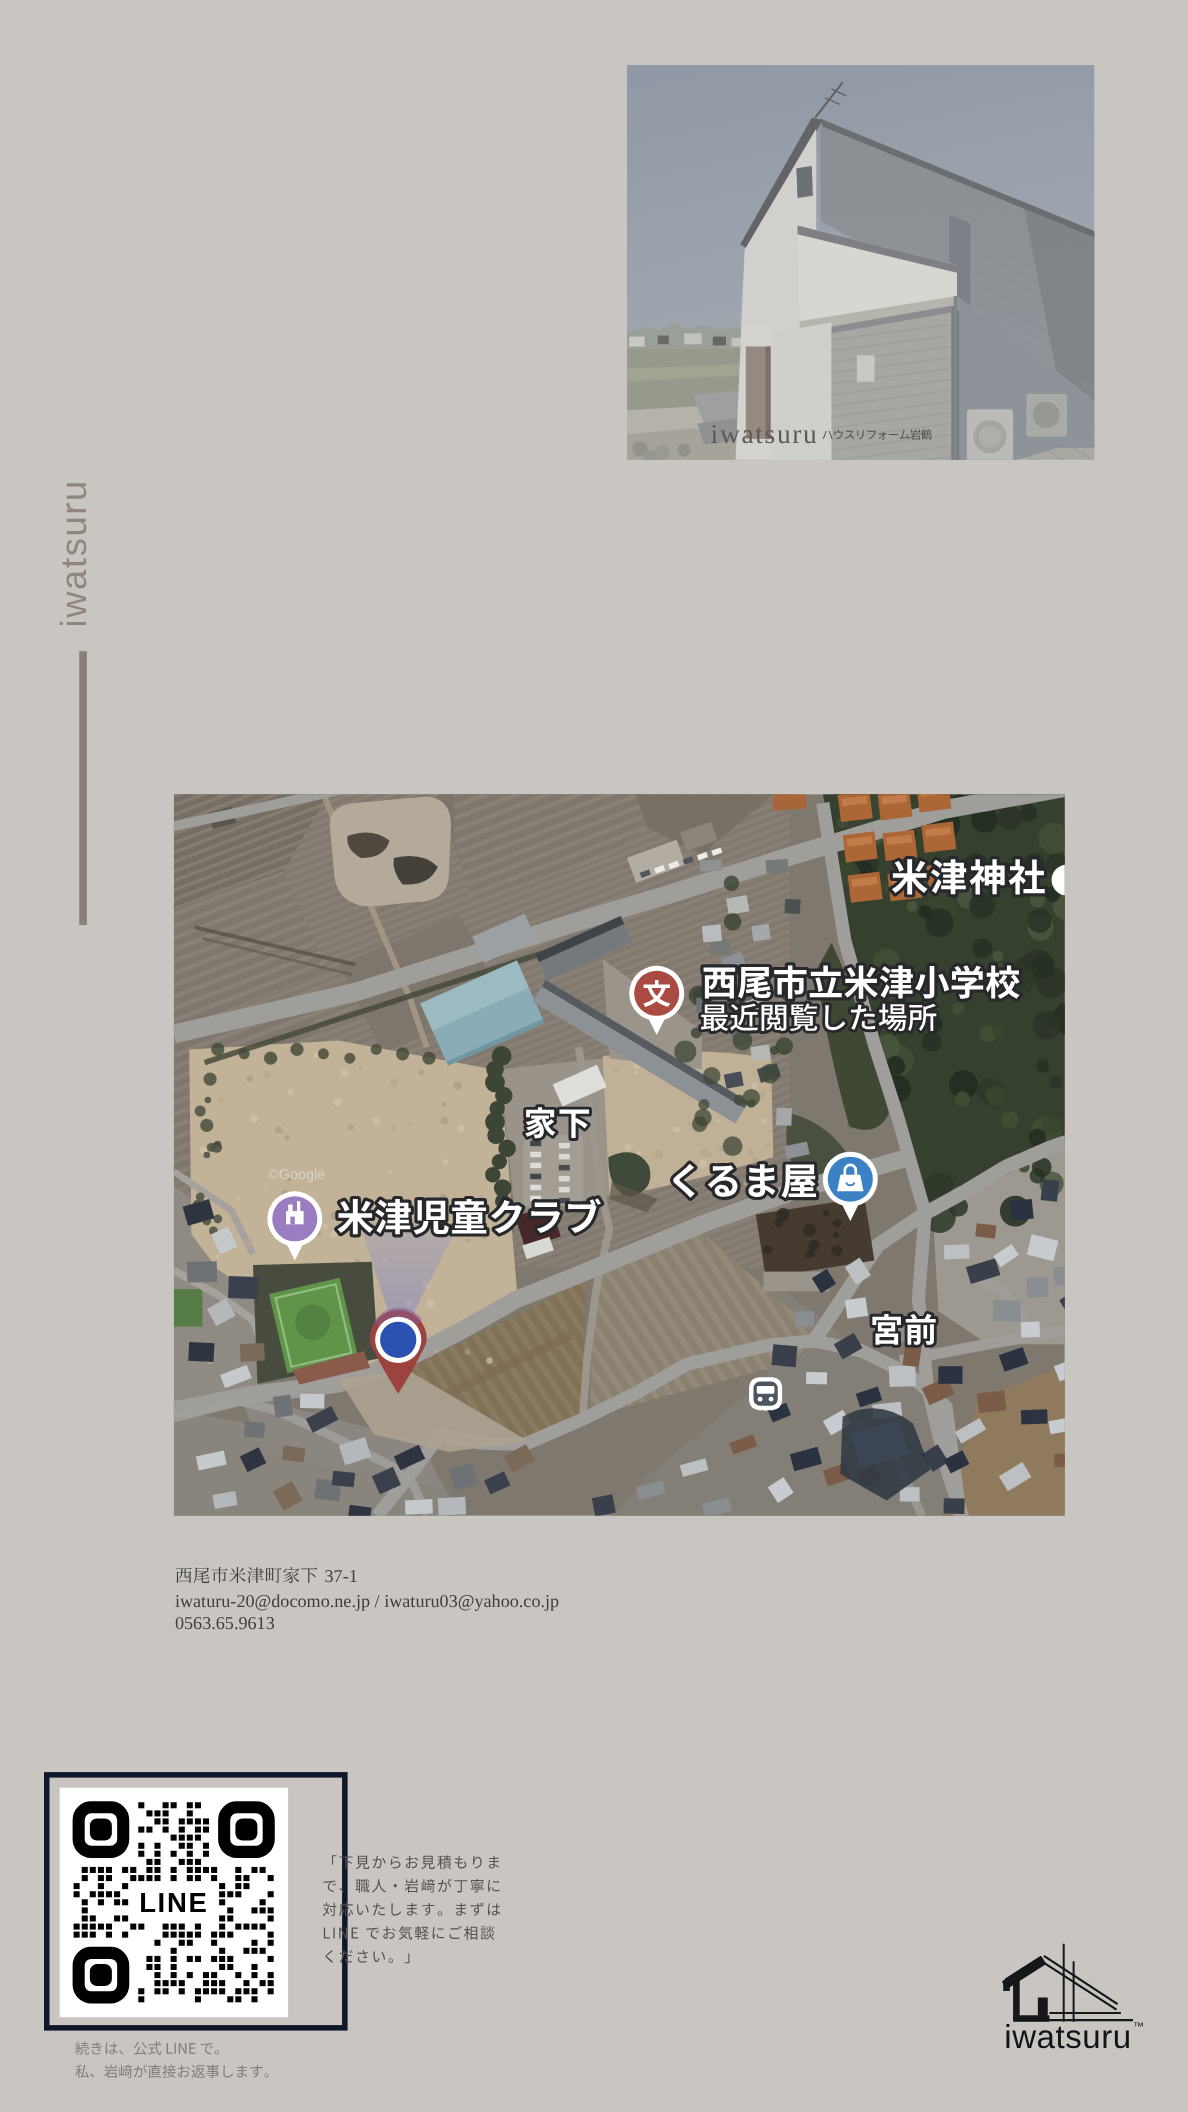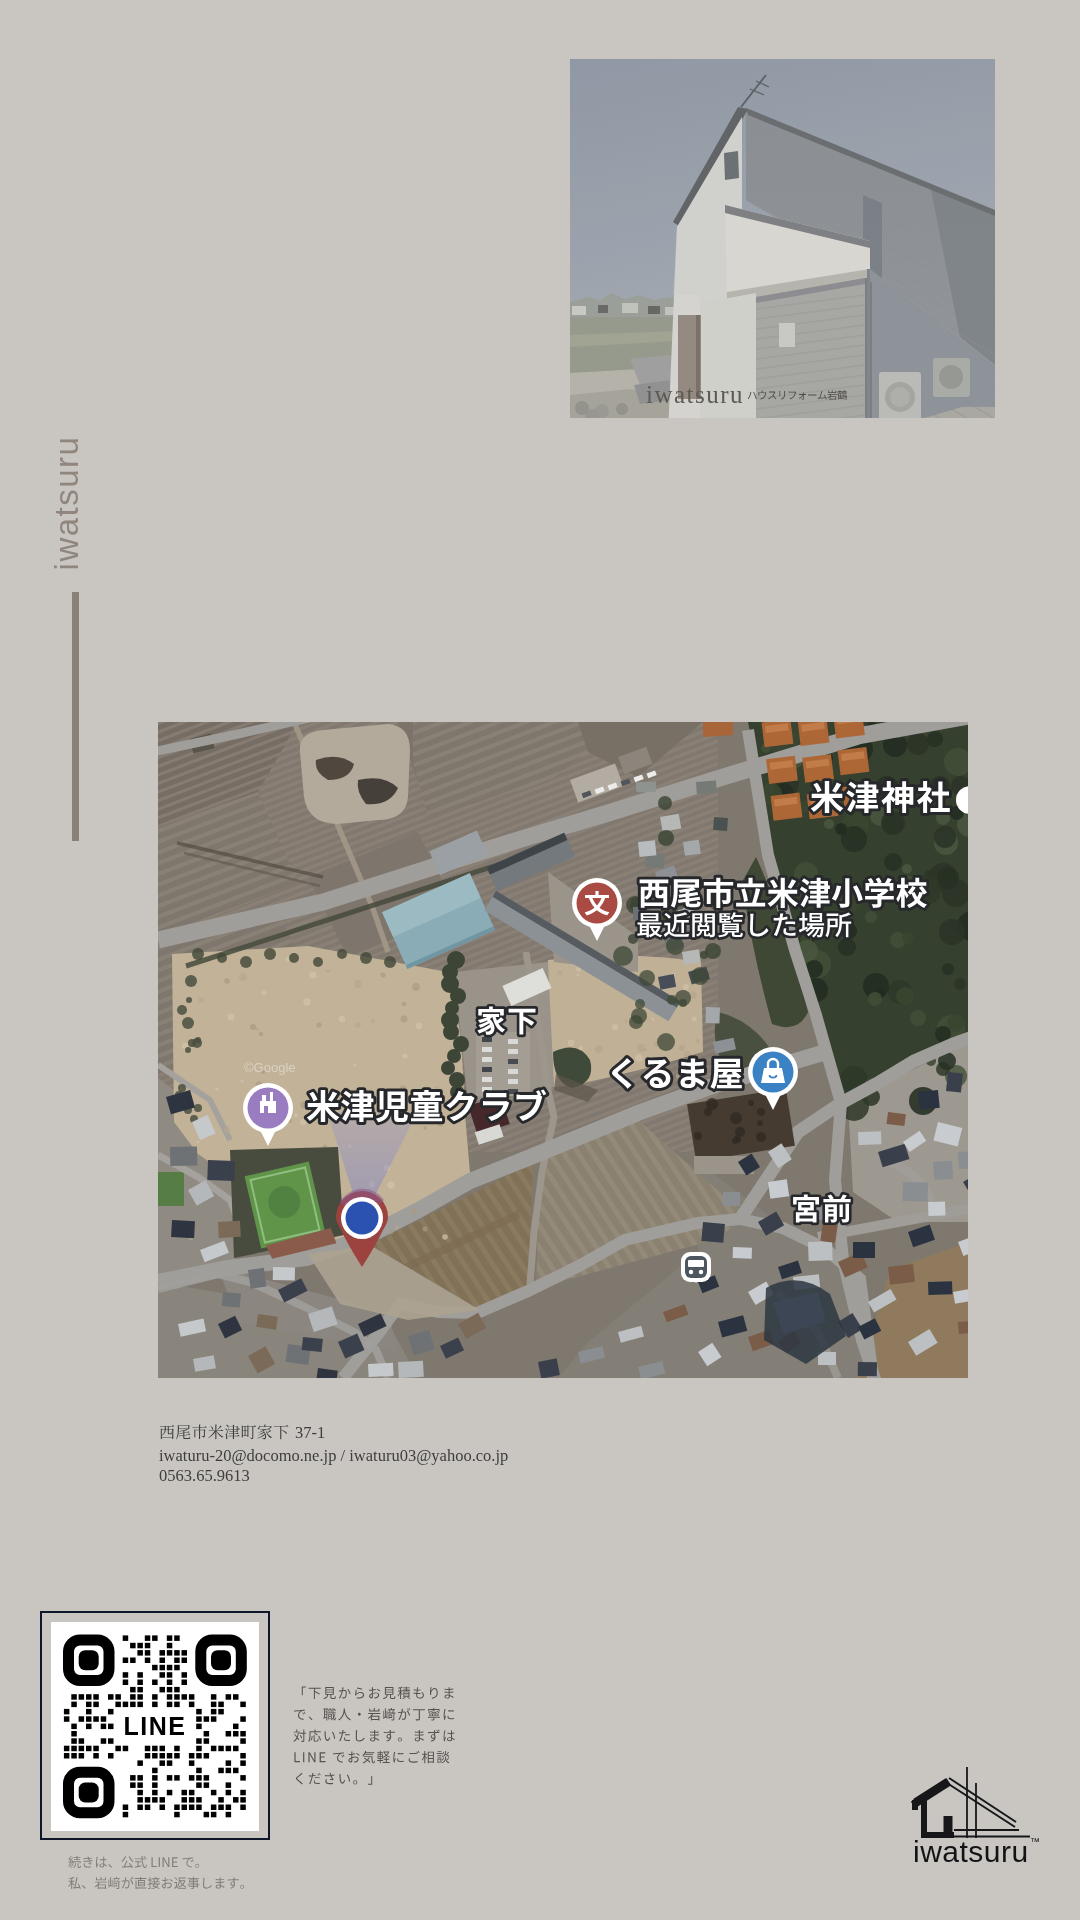--- a/index.html
+++ b/index.html
@@ -629,21 +629,21 @@
       <path d="M473 339.5 469 336C468.4 336.8 467.3 337.9 466.4 338.9C464.1 341.1 459.4 344.9 456.7 347C453.3 349.9 453.1 351.7 456.5 354.6C459.6 357.2 464.6 361.5 466.6 363.6C467.7 364.6 468.6 365.7 469.6 366.8L473.6 363.1C470.1 359.8 463.6 354.7 461.1 352.5C459.3 350.9 459.2 350.6 461 349C463.3 347.1 467.8 343.6 470 341.8C470.8 341.2 471.9 340.3 473 339.5Z M501.2 362C500.6 362.1 499.9 362.1 499.2 362.1C497.1 362.1 495.8 361.2 495.8 360C495.8 359.1 496.6 358.4 497.9 358.4C499.7 358.4 501 359.8 501.2 362ZM490 338.1 490.1 342.5C490.9 342.4 492 342.3 492.9 342.2C494.7 342.1 499.4 341.9 501.1 341.9C499.5 343.4 495.9 346.2 494 347.8C492 349.4 487.9 352.9 485.5 354.9L488.6 358.1C492.2 353.9 495.6 351.1 500.8 351.1C504.8 351.1 507.9 353.2 507.9 356.3C507.9 358.4 506.9 359.9 505.1 360.9C504.6 357.7 502.1 355.1 497.8 355.1C494.2 355.1 491.7 357.6 491.7 360.4C491.7 363.8 495.3 366 500 366C508.3 366 512.4 361.7 512.4 356.4C512.4 351.4 508 347.8 502.2 347.8C501.1 347.8 500.1 347.9 499 348.2C501.1 346.5 504.7 343.5 506.5 342.2C507.3 341.6 508.1 341.1 508.9 340.6L506.7 337.6C506.3 337.7 505.5 337.8 504.1 338C502.2 338.1 494.9 338.3 493.1 338.3C492.1 338.3 490.9 338.2 490 338.1Z M533.2 358.3 533.2 359.8C533.2 361.7 532 362.2 530.2 362.2C527.9 362.2 526.7 361.4 526.7 360.2C526.7 359 528 358.1 530.4 358.1C531.3 358.1 532.3 358.2 533.2 358.3ZM523 347 523.1 351C525.3 351.3 529.2 351.5 531.1 351.5H532.9L533 354.6C532.4 354.6 531.7 354.5 530.9 354.5C525.7 354.5 522.5 357 522.5 360.4C522.5 364 525.4 366.1 530.8 366.1C535.3 366.1 537.5 363.8 537.5 360.9L537.5 359.7C540.2 360.9 542.5 362.7 544.4 364.4L546.8 360.6C544.8 359 541.6 356.7 537.3 355.5L537.1 351.4C540.3 351.3 543 351.1 546 350.7V346.7C543.3 347.1 540.4 347.4 537 347.5V344C540.3 343.9 543.4 343.6 545.6 343.3L545.7 339.4C542.7 339.9 539.8 340.2 537.1 340.3L537.1 338.9C537.1 338 537.2 337.2 537.3 336.5H532.7C532.8 337.1 532.9 338.2 532.9 338.8V340.4H531.6C529.5 340.4 525.6 340.1 523.2 339.7L523.3 343.6C525.5 343.9 529.5 344.2 531.6 344.2H532.9L532.8 347.7H531.2C529.4 347.7 525.2 347.4 523 347Z M560.3 340H578V342.1H560.3ZM560.5 352.7 560.6 355.8 569.2 355.5V357.4H561.2V360.7H569.2V363H558.9V366.2H583.8V363H573.2V360.7H581.4V357.4H573.2V355.3L578.4 355.1C579 355.7 579.5 356.3 579.9 356.8L583.3 354.7C582.2 353.3 580 351.6 578 350.1H583.1V346.9H560.3V346.6V345.4H582.1V336.7H556.2V346.6C556.2 352 555.9 359.7 552.5 365C553.5 365.4 555.4 366.4 556.2 367.1C559.1 362.4 560 355.7 560.2 350.1H565.5C565 350.9 564.6 351.8 564 352.6ZM573.4 350.9 575.1 352.2 568.4 352.4 570 350.1H574.8Z" stroke="#26282c" stroke-width="5.8" stroke-linejoin="round" paint-order="stroke" fill="#ffffff"></path>
       <path d="M174.7 369.6C173.6 372.3 171.7 375.8 170.1 378.1L173.7 379.7C175.3 377.6 177.4 374.4 179.2 371.4ZM151.3 371.4C153.1 373.9 154.9 377.2 155.5 379.4L159.6 377.6C158.8 375.3 156.9 372.1 155 369.8ZM162.8 368.1V380.9H149.7V385H160C157.3 389.1 153 393.2 148.8 395.5C149.8 396.4 151.1 397.9 151.8 398.9C155.9 396.3 159.8 392.2 162.8 387.7V400.1H167.2V387.6C170.2 392 174.2 396.1 178.2 398.8C178.9 397.7 180.3 396 181.3 395.2C177.2 393 172.9 389 170 385H180.3V380.9H167.2V368.1Z M185.4 371.6C187.3 372.9 190 374.8 191.3 376.1L193.8 372.8C192.5 371.7 189.7 369.9 187.8 368.7ZM183.3 380.2C185.3 381.5 188 383.4 189.3 384.6L191.7 381.3C190.3 380.2 187.5 378.5 185.6 377.3ZM184.2 396.8 187.8 399.3C189.6 396 191.4 392.2 192.9 388.7L189.8 386.1C188 390 185.8 394.2 184.2 396.8ZM194.2 386.8V390H201.3V392H192.6V395.4H201.3V400H205.5V395.4H215V392H205.5V390H213.7V386.8H205.5V385H213.3V379.9H215.4V376.4H213.3V371.4H205.5V368.1H201.3V371.4H194.6V374.5H201.3V376.4H192.8V379.9H201.3V381.9H194.4V385H201.3V386.8ZM205.5 374.5H209.4V376.4H205.5ZM205.5 381.9V379.9H209.4V381.9Z M233.5 379.9H242.6V383.6H233.5ZM233.5 373H242.6V376.6H233.5ZM229.5 369.5V387.1H246.8V369.5ZM221.6 369.1V387.6H225.5V369.1ZM236.1 388V394.9C236.1 398.7 237 399.9 241 399.9C241.8 399.9 244.3 399.9 245.1 399.9C248.4 399.9 249.5 398.5 249.9 393.2C248.8 392.9 247 392.2 246.1 391.6C246 395.5 245.8 396.1 244.7 396.1C244.1 396.1 242.1 396.1 241.6 396.1C240.4 396.1 240.3 395.9 240.3 394.9V388ZM227.1 388C226.6 392.3 225.6 395.1 217.9 396.7C218.7 397.5 219.8 399.2 220.2 400.3C229.2 398.1 230.8 394 231.5 388Z M259.7 373.4C260.1 374.1 260.5 374.9 260.7 375.7H253.1V378.9H283.9V375.7H276.3L277.6 373.3L277 373.2H281.9V370H270.6V368.1H266.3V370H255.3V373.2H260.9ZM273 373.2C272.7 374 272.3 374.9 272 375.7H265.1C264.9 374.9 264.5 374 264 373.2ZM256.6 380.1V390.4H266.4V391.8H255.5V394.7H266.4V396.2H253V399.3H284.1V396.2H270.4V394.7H281.6V391.8H270.4V390.4H280.5V380.1ZM260.4 386.4H266.4V388H260.4ZM270.4 386.4H276.5V388H270.4ZM260.4 382.6H266.4V384.1H260.4ZM270.4 382.6H276.5V384.1H270.4Z M305.5 370.5 300.5 368.8C300.2 370 299.5 371.6 299 372.4C297.3 375.3 294.3 379.7 288.4 383.4L292.2 386.2C295.5 383.9 298.5 380.9 300.8 378H310.3C309.8 380.5 307.8 384.6 305.5 387.2C302.5 390.6 298.7 393.6 291.8 395.6L295.8 399.2C302.2 396.7 306.3 393.6 309.5 389.7C312.6 385.8 314.5 381.3 315.4 378.3C315.7 377.4 316.2 376.5 316.6 375.9L313.1 373.7C312.3 373.9 311.2 374.1 310.1 374.1H303.3L303.4 373.9C303.8 373.2 304.7 371.7 305.5 370.5Z M328.1 370.9V375.3C329.1 375.2 330.5 375.2 331.6 375.2C333.7 375.2 342.7 375.2 344.6 375.2C345.9 375.2 347.5 375.2 348.4 375.3V370.9C347.4 371.1 345.8 371.1 344.7 371.1C342.7 371.1 333.8 371.1 331.6 371.1C330.5 371.1 329 371.1 328.1 370.9ZM351.2 380.8 348.2 378.9C347.7 379.1 346.8 379.3 345.7 379.3C343.4 379.3 331.2 379.3 328.9 379.3C327.8 379.3 326.4 379.1 325 379V383.5C326.4 383.3 328.1 383.3 328.9 383.3C332 383.3 343.6 383.3 345.3 383.3C344.7 385.2 343.7 387.3 341.8 389.2C339.2 391.8 335.2 394.1 330.1 395.1L333.4 399C337.8 397.7 342.1 395.4 345.6 391.6C348.1 388.8 349.6 385.5 350.6 382.2C350.7 381.8 351 381.2 351.2 380.8Z M385.6 367.5 382.7 368.6C383.7 369.9 384.7 371.8 385.5 373.2L388.3 372C387.6 370.8 386.4 368.7 385.6 367.5ZM384.3 374.8 382.2 373.3 383.4 372.8C382.8 371.6 381.7 369.6 380.8 368.3L378 369.5C378.7 370.5 379.3 371.7 379.9 372.8C379.3 372.9 378.7 372.9 378.3 372.9C376.4 372.9 365.1 372.9 362.6 372.9C361.5 372.9 359.5 372.7 358.5 372.6V377.4C359.4 377.3 361 377.2 362.6 377.2C365.1 377.2 376.4 377.2 378.4 377.2C377.9 380.2 376.7 384 374.4 386.8C371.7 390.3 367.8 393.3 361.1 394.8L364.8 398.9C370.9 396.9 375.4 393.6 378.5 389.5C381.3 385.7 382.8 380.4 383.6 377.1C383.8 376.4 384 375.4 384.3 374.8Z" stroke="#26282c" stroke-width="5.8" stroke-linejoin="round" paint-order="stroke" fill="#ffffff"></path>
       <path d="M643.5 482.9H652.2V485.5H643.5ZM637.9 490.3V500.6H641.5V499.5H654.8V500.6H658.5V490.3H649.4L650 488.4H655.8V480H640.1V488.4H646L645.8 490.3ZM641.5 496.4V493.4H654.8V496.4ZM635.1 475V482.6H638.6V478.3H657.3V482.6H661V475H649.7V472.5H645.9V475Z M681.5 482.6V494.9H684.8V482.6ZM687.5 481.8V496.7C687.5 497.1 687.3 497.2 686.9 497.2C686.4 497.2 684.8 497.2 683.3 497.2C683.8 498.1 684.4 499.6 684.5 500.6C686.7 500.6 688.4 500.5 689.5 500C690.7 499.4 691 498.5 691 496.7V481.8ZM684.9 472.4C684.3 473.8 683.4 475.6 682.5 477H674.1L675.7 476.4C675.2 475.3 674 473.6 672.9 472.5L669.5 473.7C670.3 474.7 671.2 475.9 671.8 477H665.4V480.2H692.6V477H686.6C687.3 475.9 688.1 474.8 688.8 473.6ZM675.5 489.8V491.8H670.4V489.8ZM675.5 487.2H670.4V485.3H675.5ZM667 482.3V500.5H670.4V494.4H675.5V497.1C675.5 497.5 675.3 497.6 675 497.6C674.6 497.6 673.3 497.6 672.2 497.6C672.7 498.4 673.2 499.7 673.4 500.6C675.2 500.6 676.6 500.6 677.6 500C678.6 499.5 678.9 498.7 678.9 497.2V482.3Z" stroke="#26282c" stroke-width="5.2" stroke-linejoin="round" paint-order="stroke" fill="#ffffff"></path>
     </svg></div>
 <div class="abs" style="left:159px;top:1403px;width:560px;height:90px;margin-top:18px;"><svg width="560" height="90" viewBox="0 0 560 90">
       <path d="M1.8 8.1V18.2H1.9C2.5 18.2 2.8 17.9 2.8 17.8V16.6H13.2V18.1H13.4C13.9 18.1 14.3 17.8 14.3 17.8V8.6C14.7 8.6 14.8 8.5 15 8.4L13.7 7.4L13.2 8.1H9.8V5.4H14.9C15.1 5.4 15.2 5.3 15.3 5.1C14.7 4.6 13.8 3.9 13.8 3.9L13 4.9H0.8L0.9 5.4H5.7V8.1H3L1.8 7.6ZM6.8 5.4H8.8V8.1H6.8ZM2.8 16.1V8.6H5.7C5.7 10.6 5.2 12.6 2.9 14.2L3.1 14.4C6.2 12.9 6.7 10.6 6.8 8.6H8.8V12.3C8.8 13 9 13.3 9.9 13.3H10.9C12.4 13.3 12.8 13.1 12.8 12.7C12.8 12.5 12.8 12.4 12.4 12.2L12.4 10.3H12.2C12.1 11 11.9 12 11.8 12.2C11.7 12.3 11.7 12.3 11.6 12.3C11.5 12.4 11.2 12.4 10.9 12.4H10.2C9.9 12.4 9.8 12.3 9.8 12.1V8.6H13.2V16.1Z M29.3 5V7.2H19.9V5ZM18.8 4.5V8.8C18.8 12 18.6 15.3 16.9 18.1L17.2 18.2C19.7 15.6 19.9 11.7 19.9 8.8V7.7H29.3V8.2H29.4C29.8 8.2 30.3 8 30.3 7.9V5.2C30.6 5.1 30.9 5 31 4.9L29.7 3.9L29.1 4.5H20L18.8 4ZM19.7 14.8 19.9 15.3 24.3 14.7V16.8C24.3 17.7 24.6 18 26 18H28C30.9 18 31.4 17.8 31.4 17.3C31.4 17.1 31.3 17 30.9 16.9L30.9 14.9H30.7C30.5 15.8 30.3 16.6 30.2 16.8C30.1 16.9 30 17 29.8 17C29.5 17 28.9 17 28 17H26.1C25.4 17 25.3 16.9 25.3 16.6V14.5L31.1 13.8C31.3 13.7 31.5 13.6 31.5 13.4C30.9 13 29.9 12.4 29.9 12.4L29.3 13.5L25.3 14.1V12.1L30.1 11.4C30.3 11.4 30.4 11.3 30.4 11.1C29.9 10.7 29 10.2 29 10.2L28.4 11.2L25.3 11.6V9.8V9.7C26.4 9.4 27.4 9.2 28.2 8.9C28.6 9.1 28.9 9.1 29 9L27.8 7.9C26.2 8.7 22.9 9.7 20.3 10.1L20.4 10.4C21.7 10.3 23 10.1 24.3 9.9V11.8L20.2 12.3L20.4 12.8L24.3 12.2V14.2Z M35.3 8.8V16.5H35.4C35.9 16.5 36.3 16.2 36.3 16.1V9.3H40V18.1H40.2C40.6 18.1 41.1 17.8 41.1 17.7V9.3H44.9V14.8C44.9 15 44.8 15.1 44.5 15.1C44.1 15.1 42.4 15 42.4 15V15.3C43.1 15.3 43.6 15.5 43.8 15.7C44 15.8 44.1 16.1 44.2 16.4C45.8 16.3 45.9 15.7 45.9 14.9V9.5C46.3 9.4 46.5 9.3 46.6 9.2L45.3 8.2L44.7 8.8H41.1V6.9C41.5 6.9 41.6 6.7 41.6 6.5L40.9 6.4H47.5C47.7 6.4 47.9 6.3 47.9 6.2C47.3 5.7 46.4 4.9 46.4 4.9L45.6 6H41.1V4.2C41.5 4.1 41.7 4 41.7 3.7L40 3.6V6H33.3L33.4 6.4H40V8.8H36.4L35.3 8.3Z M51.3 4.7 51.1 4.8C52 5.7 53.1 7.3 53.4 8.5C54.5 9.4 55.3 6.7 51.3 4.7ZM61.3 4.5C60.5 6 59.4 7.6 58.6 8.6L58.8 8.8C59.9 8 61.2 6.8 62.2 5.5C62.5 5.6 62.8 5.5 62.9 5.3ZM56.3 3.6V9.6H49.7L49.8 10.1H55.5C54.2 12.5 51.9 15 49.3 16.6L49.5 16.9C52.4 15.5 54.8 13.4 56.3 11V18.2H56.5C56.9 18.2 57.4 18 57.4 17.8V10.2C58.7 13.1 61 15.4 63.4 16.7C63.5 16.2 63.9 15.9 64.4 15.8L64.4 15.7C62 14.7 59.2 12.6 57.7 10.1H63.8C64 10.1 64.1 10 64.2 9.8C63.6 9.3 62.7 8.6 62.7 8.6L61.9 9.6H57.4V4.2C57.8 4.2 57.9 4 58 3.8Z M67.1 3.8 67 3.9C67.7 4.4 68.5 5.3 68.8 6C69.9 6.7 70.6 4.3 67.1 3.8ZM65.9 7.4 65.7 7.5C66.4 7.9 67.2 8.8 67.5 9.4C68.6 10.1 69.2 7.9 65.9 7.4ZM66.7 13.7C66.5 13.7 66 13.7 66 13.7V14.1C66.3 14.1 66.6 14.2 66.8 14.3C67.1 14.5 67.2 15.8 67 17.4C67 17.9 67.2 18.2 67.5 18.2C68 18.2 68.3 17.8 68.4 17.1C68.4 15.8 68 15.1 68 14.4C67.9 13.9 68 13.4 68.2 13C68.3 12.2 69.5 8.5 70.1 6.6L69.8 6.5C67.3 12.8 67.3 12.8 67.1 13.4C66.9 13.7 66.9 13.7 66.7 13.7ZM77.7 8.4V10.1H75V8.4ZM70.2 10.1 70.4 10.6H73.9V12.4H69.8L69.9 12.9H73.9V14.8H69.1L69.2 15.2H73.9V18.2H74.1C74.5 18.2 75 18 75 17.8V15.2H80.2C80.4 15.2 80.6 15.2 80.6 15C80.1 14.5 79.2 13.8 79.2 13.8L78.4 14.8H75V12.9H79.2C79.4 12.9 79.5 12.8 79.6 12.6C79 12.1 78.2 11.5 78.2 11.5L77.5 12.4H75V10.6H77.7V11.3H77.9C78.2 11.3 78.7 11 78.7 10.9V8.4H80.5C80.7 8.4 80.9 8.3 80.9 8.1C80.5 7.7 79.7 7 79.7 7L79.1 7.9H78.7V6.3C79 6.3 79.3 6.1 79.4 6L78.1 5L77.6 5.7H75V4.3C75.4 4.2 75.5 4.1 75.5 3.9L73.9 3.7V5.7H70.4L70.5 6.1H73.9V7.9H69.8L69.9 8.4H73.9V10.1ZM77.7 7.9H75V6.1H77.7Z M88.4 5.4V9.6H86.5V5.4ZM82.8 5V16.5H83C83.5 16.5 83.8 16.3 83.8 16.2V14.9H88.4V16.1H88.6C88.9 16.1 89.4 15.8 89.4 15.7V5.6C89.7 5.6 90 5.4 90.1 5.3L88.8 4.3L88.3 5H83.9L82.8 4.4ZM85.6 5.4V9.6H83.8V5.4ZM83.8 10.1H85.6V14.4H83.8ZM88.4 10.1V14.4H86.5V10.1ZM90.1 5.2 90.2 5.7H93.3V16.5C93.3 16.8 93.2 16.9 92.9 16.9C92.5 16.9 90.7 16.7 90.7 16.7V17C91.5 17.1 91.9 17.2 92.2 17.4C92.4 17.5 92.6 17.9 92.6 18.2C94.1 18 94.3 17.4 94.3 16.6V5.7H96.7C96.9 5.7 97.1 5.6 97.1 5.4C96.6 4.9 95.7 4.2 95.7 4.2L94.9 5.2Z M100.3 4.6C100.3 5.8 99.7 6.8 99 7.2C98.7 7.4 98.5 7.8 98.6 8.1C98.8 8.5 99.4 8.4 99.8 8.1C100.3 7.8 100.7 7.1 100.7 6H111.1C110.9 6.5 110.6 7.1 110.3 7.6L109.7 7.1L109 8H100.7L100.9 8.4H104.6C103.2 9.6 101.2 10.7 99.2 11.5L99.3 11.8C101 11.3 102.7 10.7 104.1 9.9C104.4 10.1 104.6 10.4 104.8 10.6C103.4 12 101 13.5 99 14.3L99.1 14.5C101.3 13.9 103.7 12.8 105.3 11.6C105.5 11.9 105.6 12.2 105.7 12.5C104.1 14.4 101.1 16.2 98.4 17.1L98.5 17.4C101.3 16.7 104.1 15.4 106 13.8C106.2 15.2 106 16.4 105.6 16.9C105.5 17 105.4 17 105.1 17C104.7 17 103.6 17 103 16.9V17.2C103.5 17.3 104.1 17.4 104.3 17.6C104.5 17.7 104.6 17.9 104.6 18.3C105.6 18.3 106.1 18.1 106.4 17.7C107.6 16.4 107.5 12.1 104.4 9.7C105 9.3 105.6 8.9 106.2 8.4H106.5C107.2 12.6 109.1 15.4 112 17.2C112.2 16.7 112.6 16.4 113.1 16.3L113.2 16.2C111.2 15.3 109.6 14 108.4 12.2C109.7 11.6 111.1 10.8 111.8 10.1C112.2 10.2 112.3 10.2 112.4 10L111 9.1C110.4 9.9 109.3 11 108.2 11.9C107.6 10.9 107.1 9.7 106.8 8.4H110.6C110.8 8.4 111 8.4 111 8.2L110.5 7.7C111.1 7.4 112 6.7 112.4 6.2C112.7 6.2 112.9 6.2 113.1 6.1L111.8 4.9L111.1 5.6H106.3V4.2C106.7 4.2 106.9 4 106.9 3.8L105.3 3.6V5.6H100.7C100.7 5.3 100.6 5 100.6 4.6Z M127.9 4 127 5H114.8L114.9 5.5H121.2V18.2H121.4C121.9 18.2 122.3 18 122.3 17.9V9C124 10 126.2 11.5 127.1 12.8C128.6 13.5 128.7 10.4 122.3 8.7V5.5H129.1C129.3 5.5 129.4 5.4 129.5 5.2C128.9 4.7 127.9 4 127.9 4Z" fill="#3f3e3c"></path>
       <text x="136" y="17" font-family="Liberation Serif,serif" font-size="16.5" fill="#3f3e3c">37-1</text>
       <text x="0" y="40" font-family="Liberation Serif,serif" font-size="16.5" fill="#3f3e3c">iwaturu-20@docomo.ne.jp / iwaturu03@yahoo.co.jp</text>
       <text x="0" y="60" font-family="Liberation Serif,serif" font-size="16.5" fill="#3f3e3c">0563.65.9613</text>
     </svg></div>
-<div class="abs" style="left:40px;top:1611px;width:226px;height:225px;border:2px solid #0f172a;">
+<div class="abs" style="left:40px;top:1611px;width:226px;height:225px;border:5px solid #0f172a;padding-left:40px;">
     <div class="abs" style="left:9px;top:9px;width:208px;height:209px;"><svg width="208" height="209" viewBox="0 0 208 209">
         <rect width="208" height="209" fill="#ffffff"></rect>
         <rect x="17.5" y="18.0" width="40.5" height="40.5" rx="11.5" fill="none" stroke="#000" stroke-width="11"></rect>
         <rect x="27.7" y="28.2" width="20" height="20" rx="6.5" fill="#000"></rect>
         <rect x="149.8" y="18.0" width="40.5" height="40.5" rx="11.5" fill="none" stroke="#000" stroke-width="11"></rect>
         <rect x="160.0" y="28.2" width="20" height="20" rx="6.5" fill="#000"></rect>
         <rect x="17.5" y="150.3" width="40.5" height="40.5" rx="11.5" fill="none" stroke="#000" stroke-width="11"></rect>
         <rect x="27.7" y="160.5" width="20" height="20" rx="6.5" fill="#000"></rect>
         <rect x="71.7" y="13.4" width="5.5" height="5.5" fill="#000"></rect>
         <rect x="93.8" y="13.4" width="5.5" height="5.5" fill="#000"></rect>

